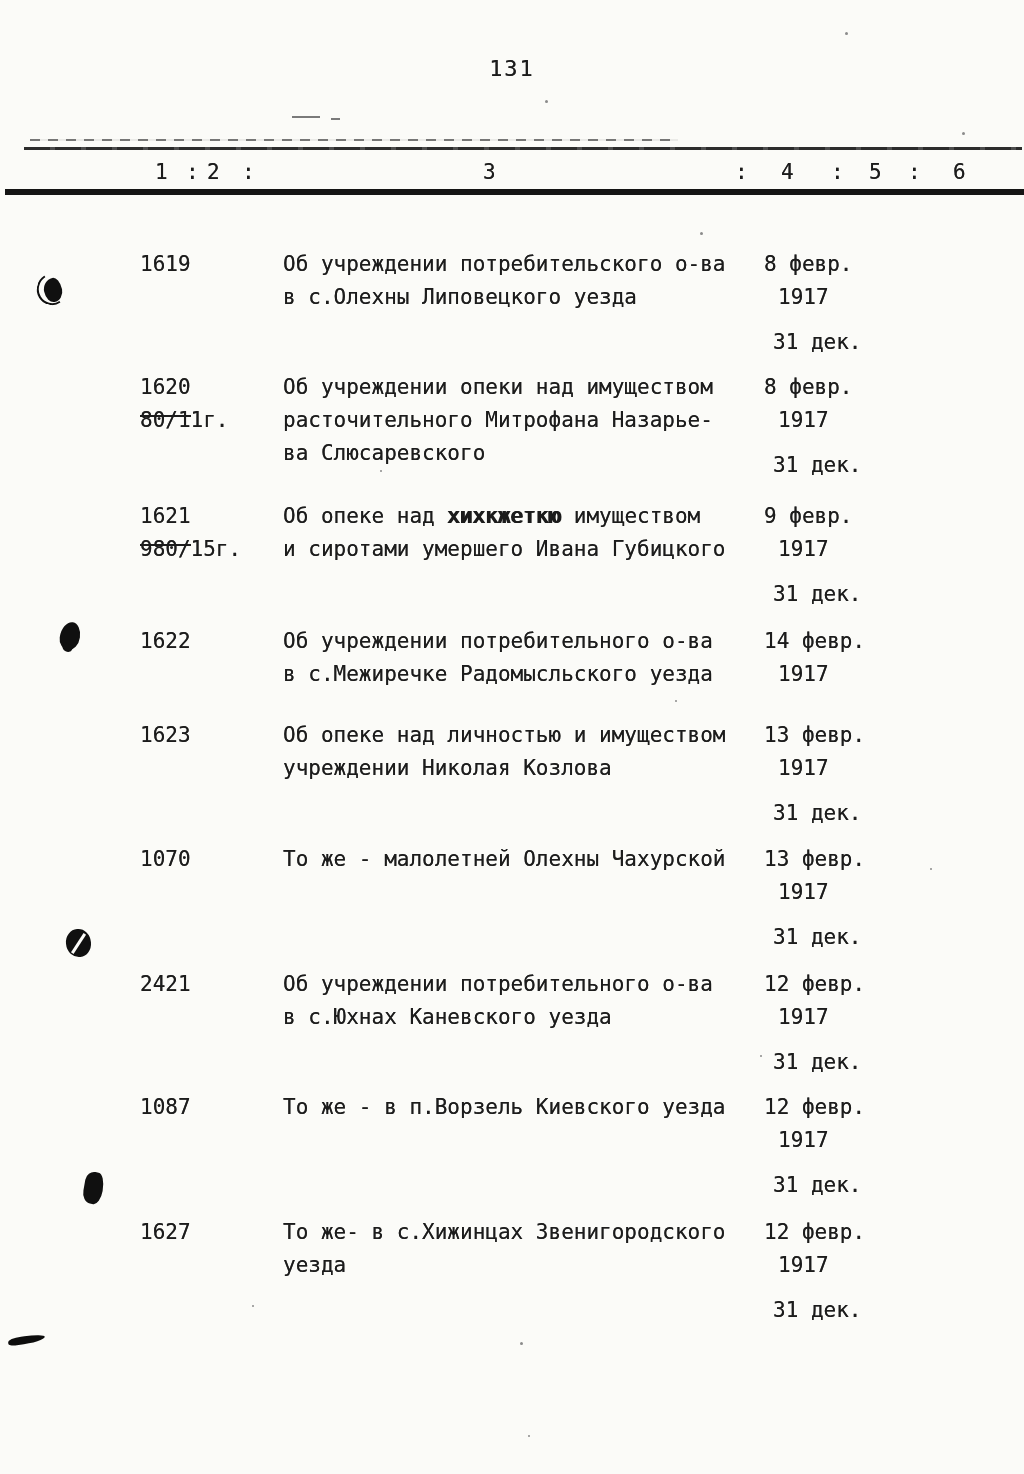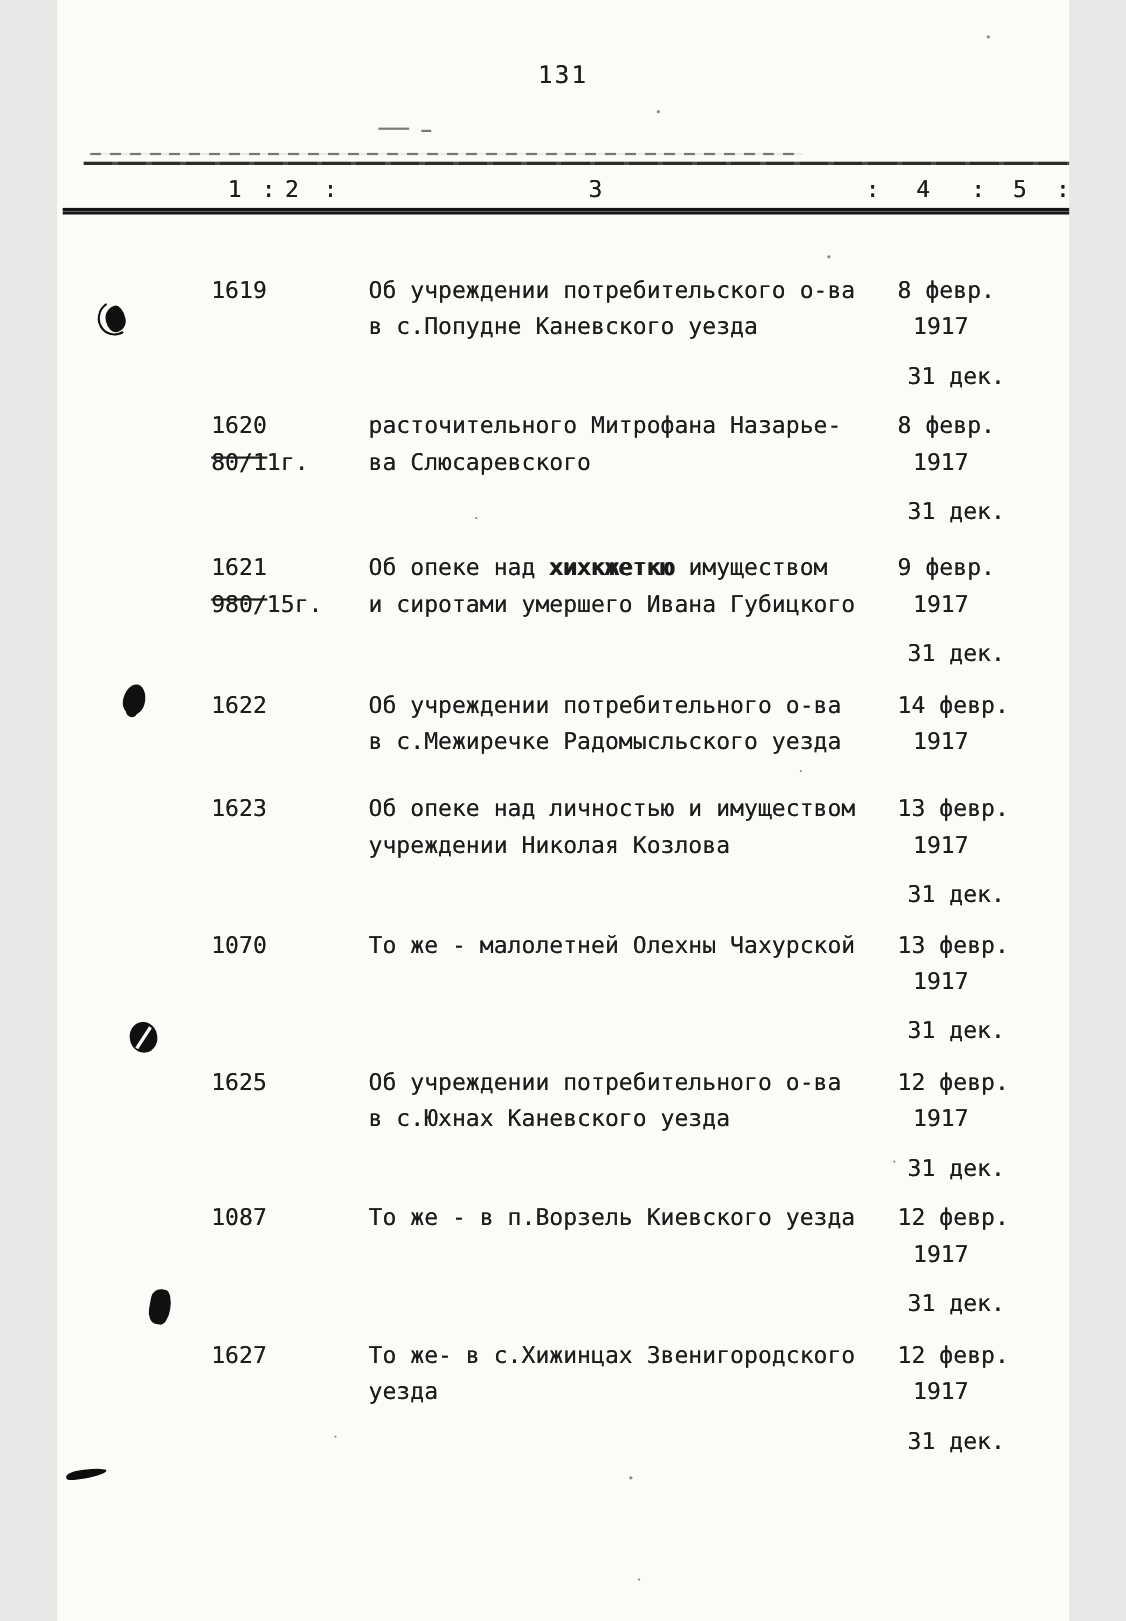--- a/index.html
+++ b/index.html
@@ -2,21 +2,21 @@
 <html style="--ink: #1c1c1c; --paper: #fbfbf8;"><head>
 <meta charset="utf-8">
 <style>
   :root{
     --ink:#1c1c1c;
     --paper:#fbfbf8;
   }
   html,body{margin:0;padding:0;background:#e8e8e6;}
   .page{
     position:relative;
-    width:920px;height:1474px;
+    width:1024px;height:1474px;
     margin:0 auto;
     background:var(--paper);
     overflow:hidden;
     font-family:"DejaVu Sans Mono","Liberation Mono",monospace;
     color:var(--ink);
   }
   .txt{
     font-size:21px;
     white-space:pre;
     text-shadow:0 0 0.6px rgba(25,25,25,0.75);
@@ -96,35 +96,36 @@
   <div class="hcell txt" style="left:869px;">5</div>
   <div class="hcell txt" style="left:908px;">:</div>
   <div class="hcell txt" style="left:953px;">6</div>
 
   <div class="entry" style="top:248px;">
     <div class="col-num">
       <div class="line txt"><span class="num">1619</span></div>
     </div>
     <div class="col-desc">
       <div class="line txt">Об учреждении потребительского о-ва</div>
-      <div class="line txt">в с.Попудне Каневского уезда</div>
+      <div class="line txt">в с.Олехны Липовецкого уезда</div>
     </div>
     <div class="col-dates">
       <div class="line txt date-line">8 февр.</div>
       <div class="line txt date-line d2">1917</div>
       <div class="line txt date-line d3">31 дек.</div>
     </div>
   </div>
 
   <div class="entry" style="top:371px;">
     <div class="col-num">
       <div class="line txt"><span class="num underlined">1620</span></div>
       <div class="line txt">80/11г.</div>
     </div>
     <div class="col-desc">
+      <div class="line txt">Об учреждении опеки над имуществом</div>
       <div class="line txt">расточительного Митрофана Назарье-</div>
       <div class="line txt">ва Слюсаревского</div>
     </div>
     <div class="col-dates">
       <div class="line txt date-line">8 февр.</div>
       <div class="line txt date-line d2">1917</div>
       <div class="line txt date-line d3">31 дек.</div>
     </div>
   </div>
 
@@ -182,21 +183,21 @@
     </div>
     <div class="col-dates">
       <div class="line txt date-line">13 февр.</div>
       <div class="line txt date-line d2">1917</div>
       <div class="line txt date-line d3">31 дек.</div>
     </div>
   </div>
 
   <div class="entry" style="top:968px;">
     <div class="col-num">
-      <div class="line txt"><span class="num">1625</span></div>
+      <div class="line txt"><span class="num">2421</span></div>
     </div>
     <div class="col-desc">
       <div class="line txt">Об учреждении потребительного о-ва</div>
       <div class="line txt">в с.Юхнах Каневского уезда</div>
     </div>
     <div class="col-dates">
       <div class="line txt date-line">12 февр.</div>
       <div class="line txt date-line d2">1917</div>
       <div class="line txt date-line d3">31 дек.</div>
     </div>

